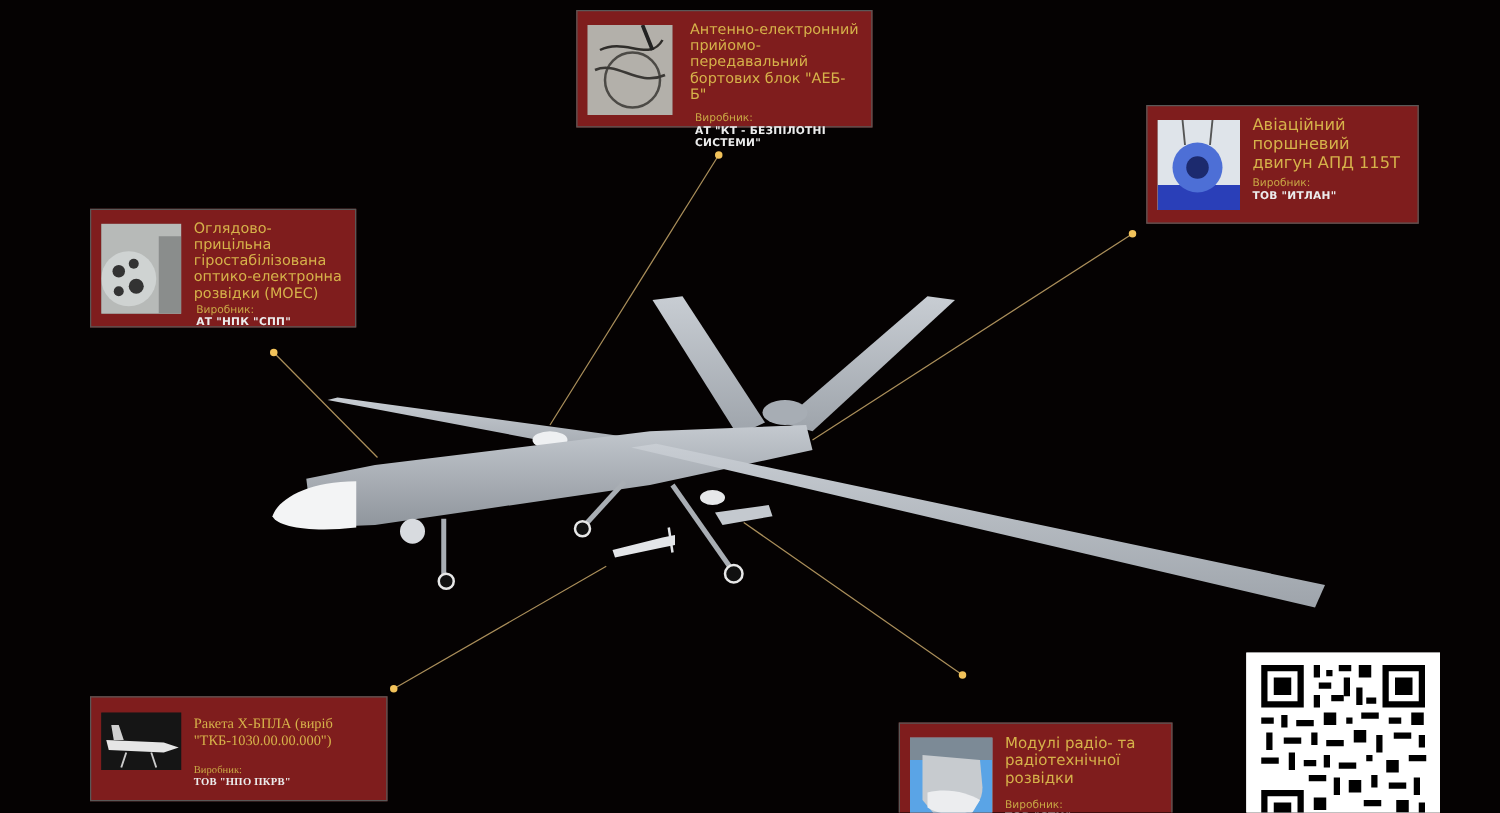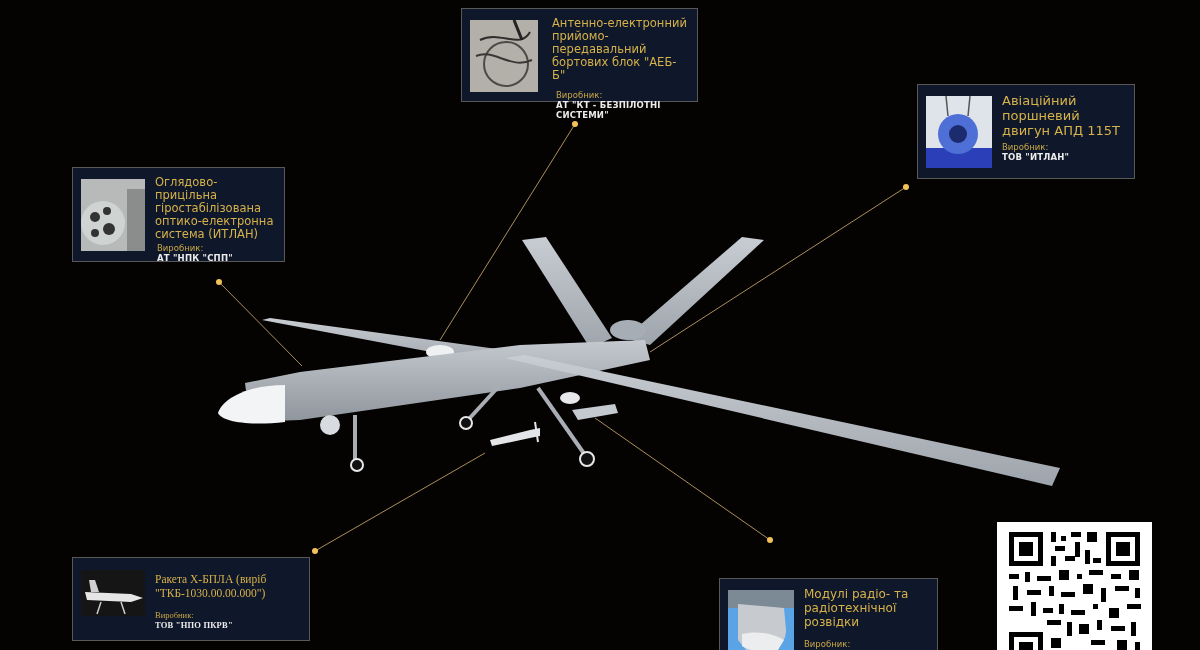--- a/index.html
+++ b/index.html
@@ -6,21 +6,21 @@
       margin: 0; padding: 0;
       width: 1200px; height: 650px;
       background: #050202;
       overflow: hidden;
       font-family: "DejaVu Sans", "Liberation Sans", sans-serif;
     }
     #stage { position: relative; width: 1200px; height: 650px; background: #050202; }
     svg.scene { position: absolute; left: 0; top: 0; }
     .callout {
       position: absolute;
-      background: #0f172a;
+      background: #7f1d1d;
       border: 1px solid #5a5857;
       box-sizing: border-box;
       display: flex;
       align-items: flex-start;
       padding: 8px 8px 8px 8px;
     }
     .thumb {
       flex: 0 0 auto;
       background: #9a9a98;
       overflow: hidden;
@@ -167,21 +167,21 @@
         <circle cx="26" cy="32" r="4" fill="#333"></circle>
         <circle cx="28" cy="50" r="6" fill="#333"></circle>
         <circle cx="14" cy="54" r="4" fill="#333"></circle>
         <rect x="46" y="10" width="18" height="62" fill="#8a8d8c"></rect>
       </svg>
     </div>
     <div class="info">
       <div class="title">Оглядово-прицільна
 гіростабілізована
 оптико-електронна
-система (ИТЛАН)</div>
+розвідки (МОЕС)</div>
       <div class="maker-label" style="margin-top:2px; margin-left:2px;">Виробник:</div>
       <div class="maker" style="margin-left:2px;">АТ "НПК "СПП"</div>
     </div>
   </div>
 
   <div class="callout" style="left:72px; top:557px; width:238px; height:84px;font-family:Liberation Serif, serif;">
     <div class="thumb" style="width:64px; height:46px; margin-top:4px; background:#1a1a1a;">
       <svg width="64" height="46" viewBox="0 0 64 46">
         <rect width="64" height="46" fill="#151515"></rect>
         <polygon points="4,22 50,24 62,28 50,32 6,30" fill="#e6e6e6"></polygon>

